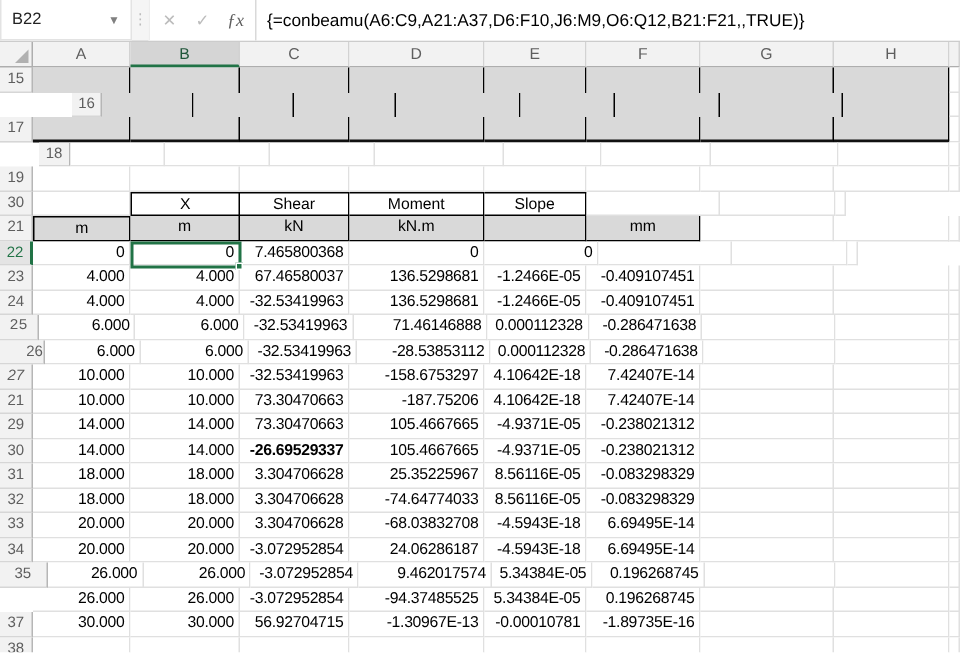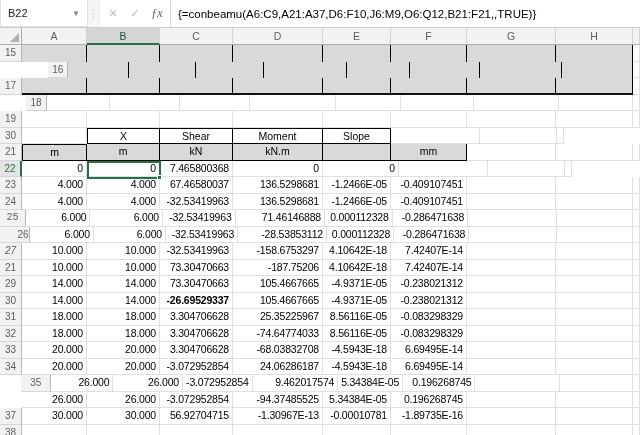--- a/index.html
+++ b/index.html
@@ -327,21 +327,21 @@
           <div class="cell num" style="width: 73px;">20.000</div>
           <div class="cell num" style="width: 73px;">-3.072952854</div>
           <div class="cell num" style="width: 90px;">24.06286187</div>
           <div class="cell num" style="width: 68px;">-4.5943E-18</div>
           <div class="cell num" style="width: 76px;">6.69495E-14</div>
           <div class="cell" style="width: 89px;"></div>
           <div class="cell" style="width: 77px;"></div>
           <div class="cell" style="width: 7px;"></div>
         </div>
         <div class="grid-row">
-          <div class="rh" style="width: 32px; margin-left: 21px;">35</div>
+          <div class="rh" style="width: 32px;">35</div>
           <div class="cell num" style="width: 65px;">26.000</div>
           <div class="cell num" style="width: 73px;">26.000</div>
           <div class="cell num" style="width: 73px;">-3.072952854</div>
           <div class="cell num" style="width: 90px;">9.462017574</div>
           <div class="cell num" style="width: 68px;">5.34384E-05</div>
           <div class="cell num" style="width: 76px;">0.196268745</div>
           <div class="cell" style="width: 89px;"></div>
           <div class="cell" style="width: 77px;"></div>
           <div class="cell" style="width: 7px;"></div>
         </div>

